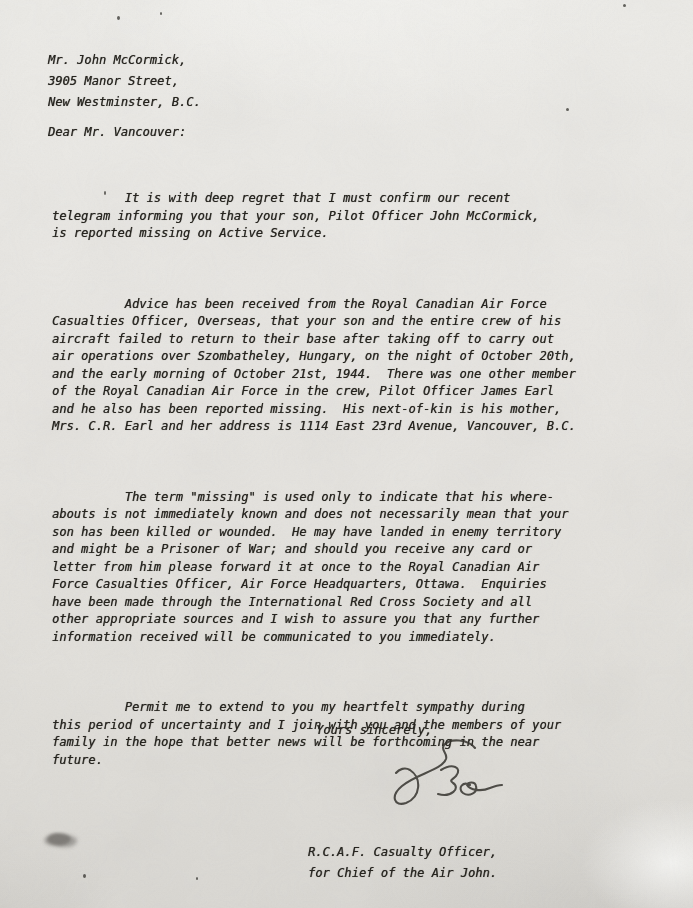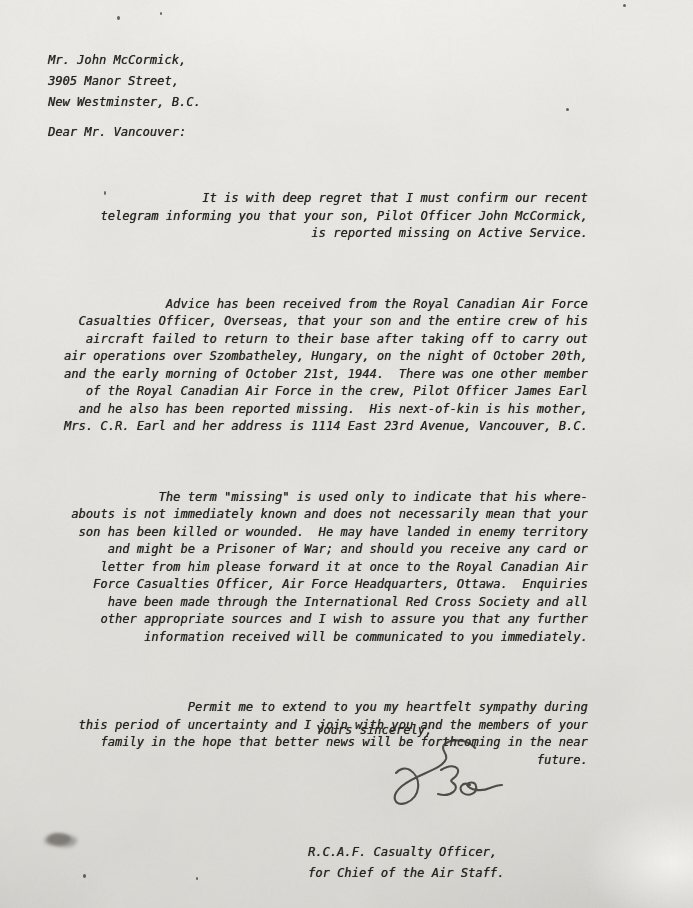--- a/index.html
+++ b/index.html
@@ -32,21 +32,21 @@
     white-space: pre;
     font-size: 12px;
     line-height: 17.5px;
     letter-spacing: 0.05px;
     text-shadow: 0.4px 0 0 rgba(38,36,31,0.55), 0 0 1px rgba(38,36,31,0.35);
     font-style: italic;
   }
   .address      { left: 48px; top: 50px;  line-height: 21px; }
   .salutation   { left: 48px; top: 124px; }
   .letter-body  { left: 48px; top: 155px; }
-  .letter-body .para { margin: 0 0 18px 16px; white-space: pre; text-align: right; }
+  .letter-body .para { margin: 0 0 18px 4px; white-space: pre; }
   .valediction  { left: 316px; top: 722px; }
   .signoff      { left: 308px; top: 842px; line-height: 20.5px; }
   .signature-wrap {
     position: absolute;
     left: 378px;
     top: 736px;
     width: 160px;
     height: 72px;
   }
   .smudge {
@@ -126,21 +126,21 @@
     <svg width="160" height="72" viewBox="0 0 160 72" aria-hidden="true">
       <g fill="none" stroke="#36342f" stroke-width="2.1" stroke-linecap="round" opacity="0.85">
         <path d="M97,12 C90,3 72,2 66,9 C62,14 70,17 68,23 C64,34 38,38 24,50 C12,60 16,71 28,67 C43,61 44,42 32,34 C27,31 21,33 18,37"></path>
         <path d="M63,34 C74,27 85,31 78,40 C74,44 71,44 75,47 C83,52 73,62 60,58"></path>
         <path d="M92,49 C85,45 79,52 85,57 C91,61 100,57 98,50 C97,45 90,46 89,49 C92,54 103,56 112,52 C117,50 121,49 124,49"></path>
       </g>
     </svg>
   </div>
 
   <div class="txt signoff">R.C.A.F. Casualty Officer,
-for Chief of the Air Staff.</div>
+for Chief of the Air John.</div>
 
   <div class="smudge"></div>
 
   <div class="speck" style="left:117px; top:16px; width:3px; height:4px;"></div>
   <div class="speck" style="left:160px; top:12px; width:2px; height:3px;"></div>
   <div class="speck" style="left:623px; top:4px; width:3px; height:3px;"></div>
   <div class="speck" style="left:566px; top:108px; width:3px; height:3px;"></div>
   <div class="speck" style="left:104px; top:191px; width:2px; height:4px;"></div>
   <div class="speck" style="left:83px; top:874px; width:3px; height:4px;"></div>
   <div class="speck" style="left:196px; top:877px; width:2px; height:3px;"></div>

